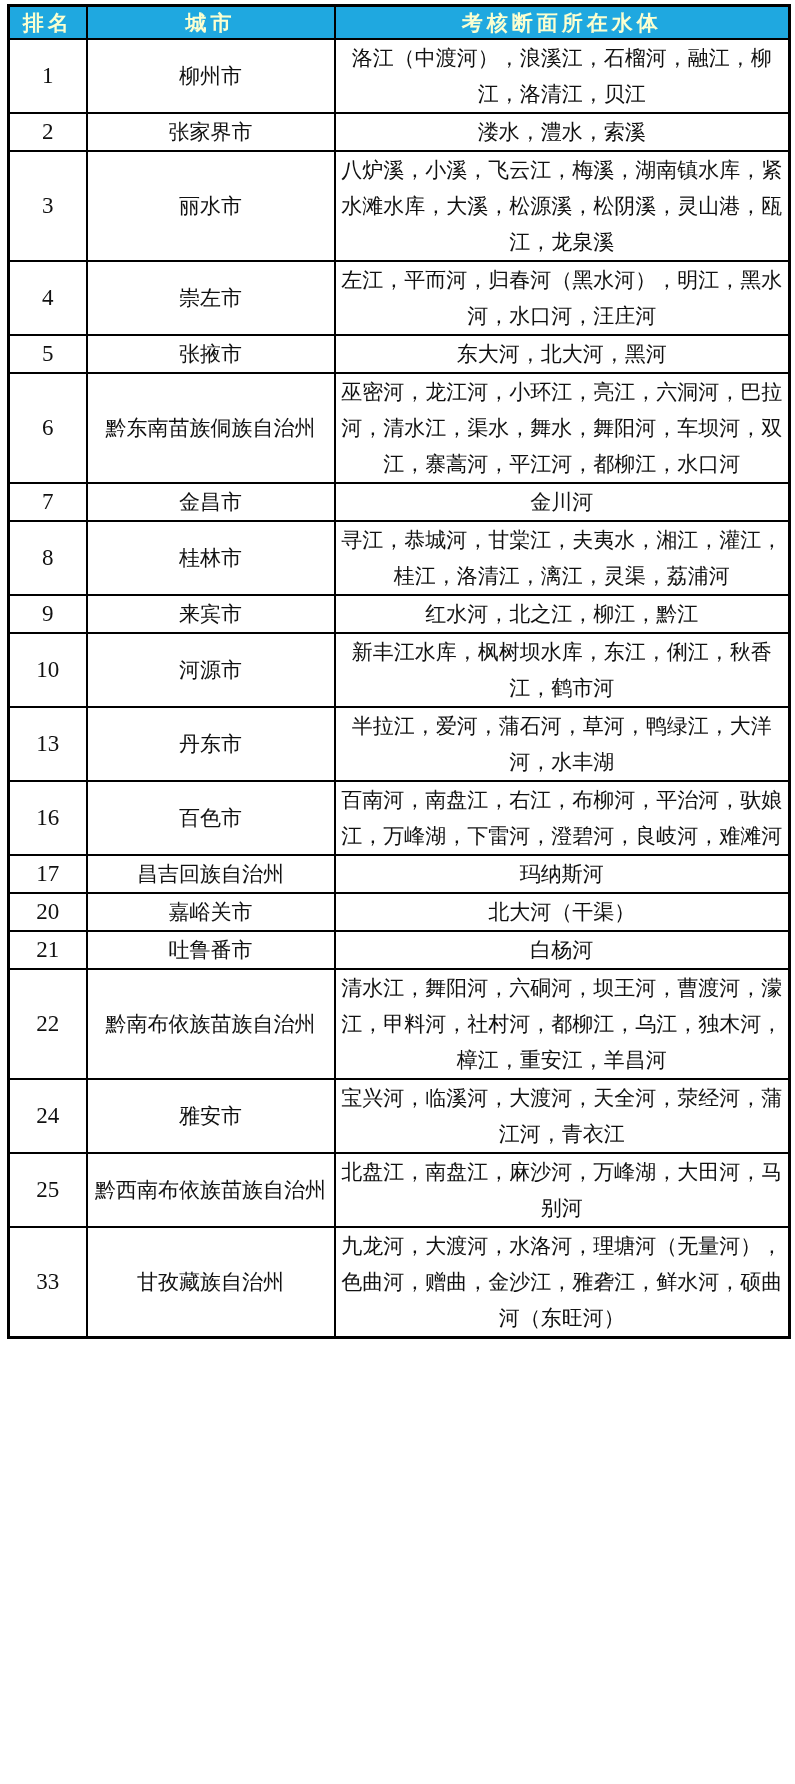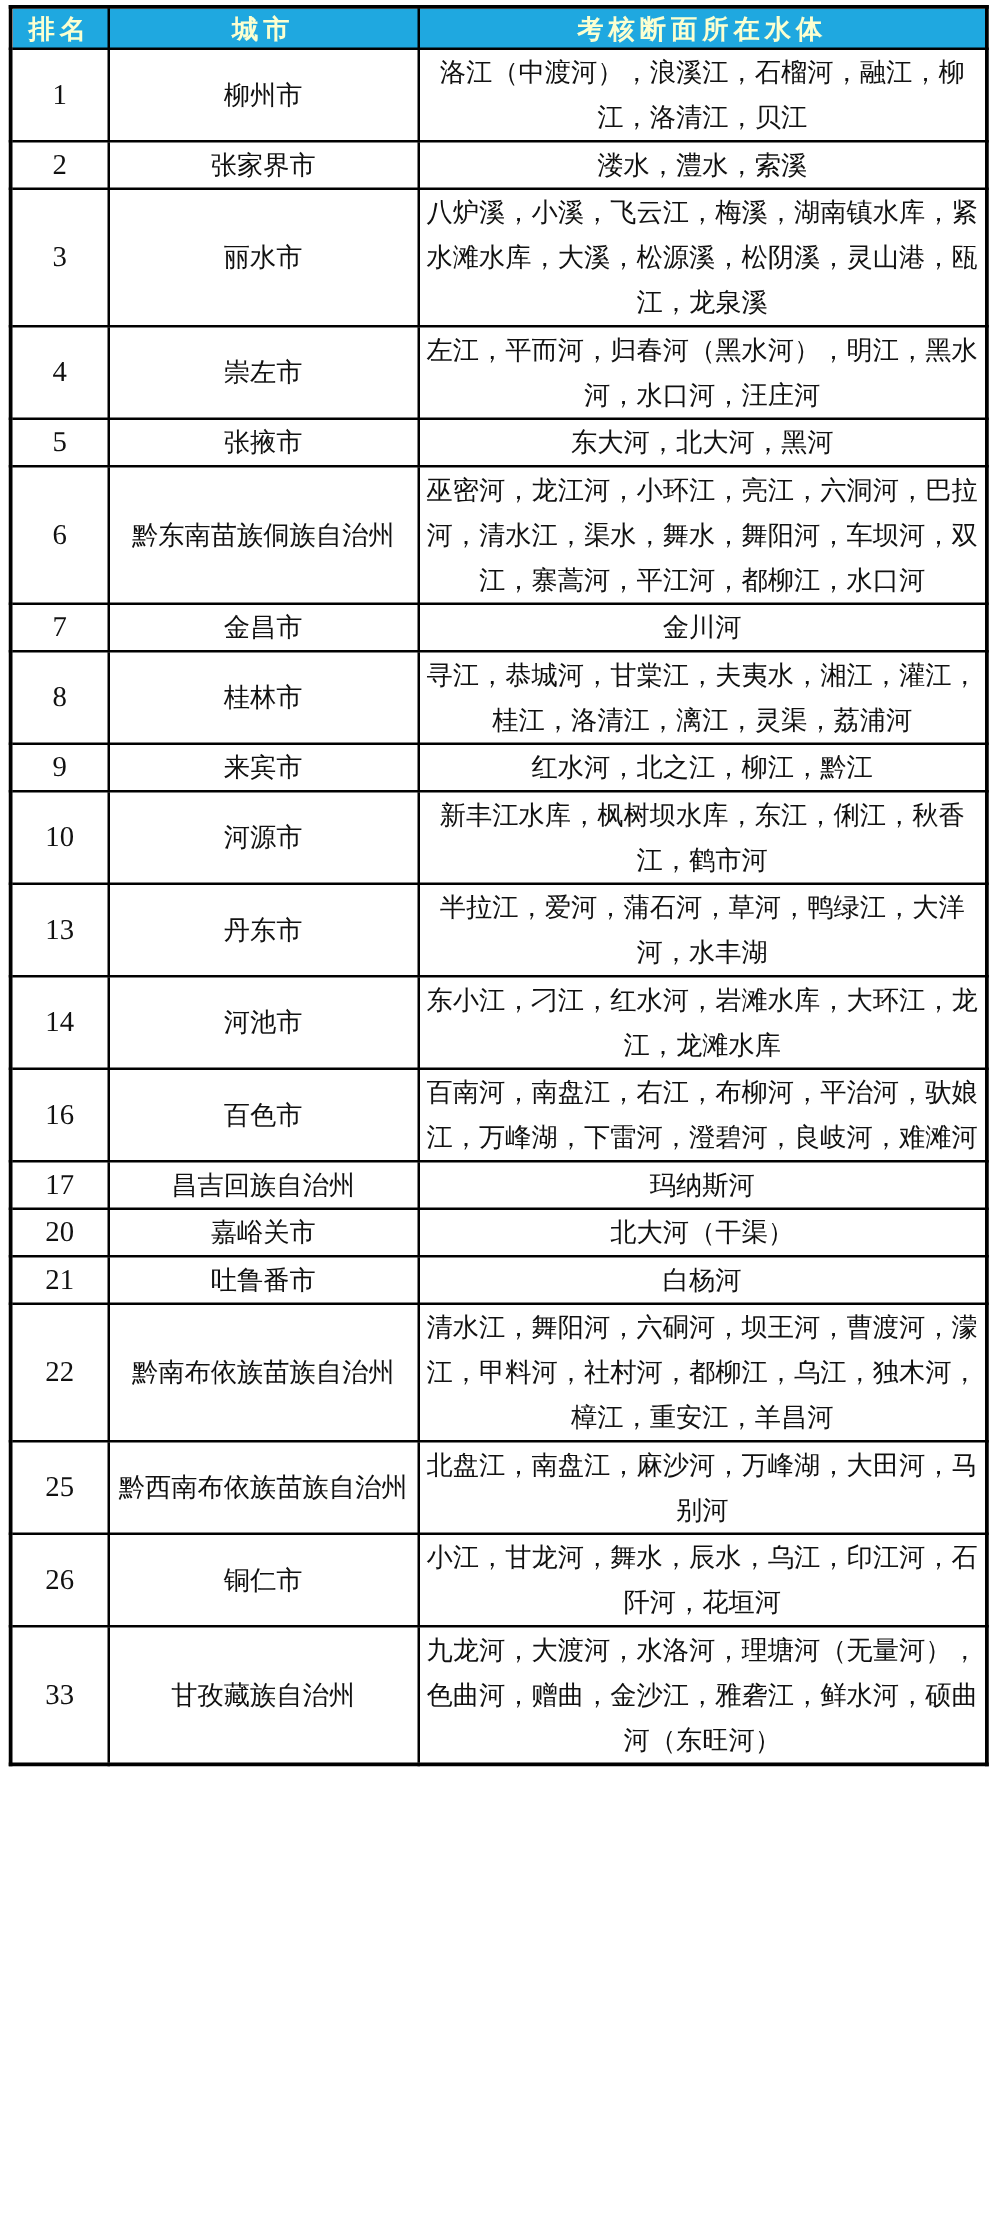--- a/index.html
+++ b/index.html
@@ -119,25 +119,20 @@
           <td class="rank">10</td>
           <td class="city">河源市</td>
           <td class="waters">新丰江水库，枫树坝水库，东江，俐江，秋香江，鹤市河</td>
         </tr>
         <tr>
           <td class="rank">13</td>
           <td class="city">丹东市</td>
           <td class="waters">半拉江，爱河，蒲石河，草河，鸭绿江，大洋河，水丰湖</td>
         </tr>
         <tr>
-          <td class="rank">14</td>
-          <td class="city">河池市</td>
-          <td class="waters">东小江，刁江，红水河，岩滩水库，大环江，龙江，龙滩水库</td>
-        </tr>
-        <tr>
           <td class="rank">16</td>
           <td class="city">百色市</td>
           <td class="waters">百南河，南盘江，右江，布柳河，平治河，驮娘江，万峰湖，下雷河，澄碧河，良岐河，难滩河</td>
         </tr>
         <tr>
           <td class="rank">17</td>
           <td class="city">昌吉回族自治州</td>
           <td class="waters">玛纳斯河</td>
         </tr>
         <tr>
@@ -149,28 +144,28 @@
           <td class="rank">21</td>
           <td class="city">吐鲁番市</td>
           <td class="waters">白杨河</td>
         </tr>
         <tr>
           <td class="rank">22</td>
           <td class="city">黔南布依族苗族自治州</td>
           <td class="waters">清水江，舞阳河，六硐河，坝王河，曹渡河，濛江，甲料河，社村河，都柳江，乌江，独木河，樟江，重安江，羊昌河</td>
         </tr>
         <tr>
+          <td class="rank">24</td>
+          <td class="city">雅安市</td>
+          <td class="waters">宝兴河，临溪河，大渡河，天全河，荥经河，蒲江河，青衣江</td>
+        </tr>
+        <tr>
           <td class="rank">25</td>
           <td class="city">黔西南布依族苗族自治州</td>
           <td class="waters">北盘江，南盘江，麻沙河，万峰湖，大田河，马别河</td>
-        </tr>
-        <tr>
-          <td class="rank">26</td>
-          <td class="city">铜仁市</td>
-          <td class="waters">小江，甘龙河，舞水，辰水，乌江，印江河，石阡河，花垣河</td>
         </tr>
         <tr>
           <td class="rank">33</td>
           <td class="city">甘孜藏族自治州</td>
           <td class="waters">九龙河，大渡河，水洛河，理塘河（无量河），色曲河，赠曲，金沙江，雅砻江，鲜水河，硕曲河（东旺河）</td>
         </tr>
       </tbody>
   </table>
 </div>
 

